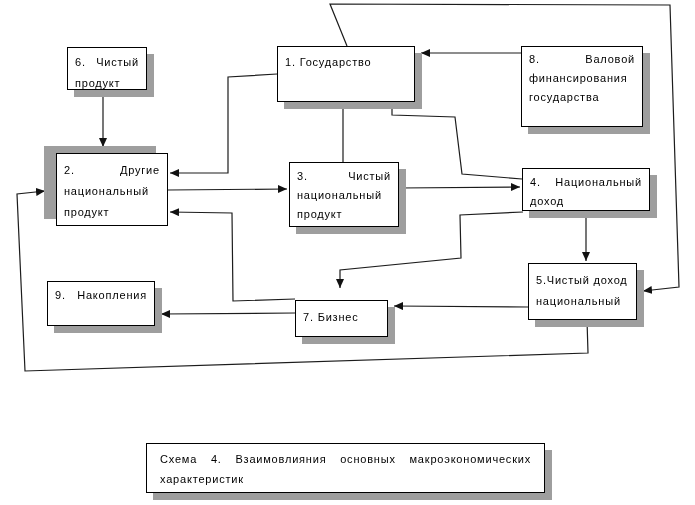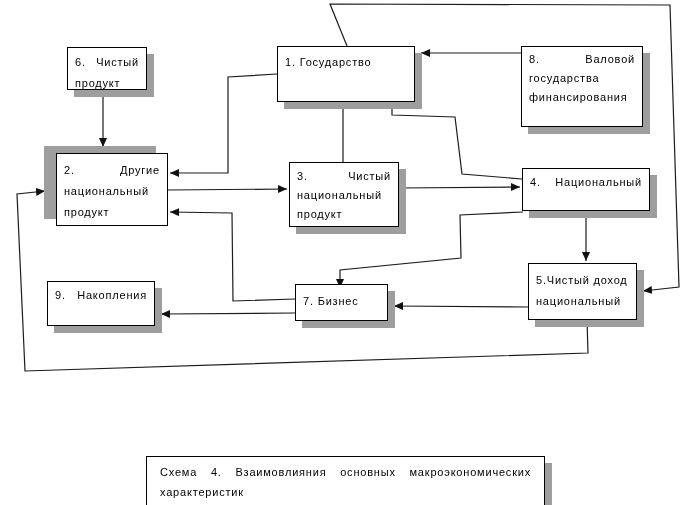--- a/index.html
+++ b/index.html
@@ -12,25 +12,25 @@
        padding:4px 7px;font-size:11px;letter-spacing:0.8px;line-height:19px;}
   .ln{white-space:nowrap;}
   .ln.spread{display:flex;justify-content:space-between;}
   #b1{left:277px;top:46px;width:138px;height:56px;padding-top:6px;}
   #b2{left:56px;top:153px;width:112px;height:73px;line-height:21px;padding-top:6px;
       box-shadow:-12px -7px 0 #9e9e9e;}
   #b3{left:289px;top:162px;width:110px;height:65px;}
   #b4{left:522px;top:168px;width:128px;height:43px;}
   #b5{left:528px;top:263px;width:109px;height:57px;line-height:21px;padding-top:6px;}
   #b6{left:67px;top:47px;width:80px;height:43px;line-height:21px;}
-  #b7{left:295px;top:284px;width:93px;height:37px;padding-top:7px;}
+  #b7{left:295px;top:300px;width:93px;height:37px;padding-top:7px;}
   #b8{left:521px;top:46px;width:122px;height:81px;padding-top:3px;}
   #b9{left:47px;top:281px;width:108px;height:45px;}
   #caption{left:146px;top:443px;width:399px;height:50px;padding:5px 13px;
-           line-height:20px;text-align:justify;margin-top:13px;}
+           line-height:20px;text-align:justify;}
 </style>
 </head>
 <body>
 
 <div id="stage">
 
   <svg id="wires" width="695" height="505" viewBox="0 0 695 505">
     <defs>
       <marker id="ah" markerUnits="userSpaceOnUse" markerWidth="10" markerHeight="9" refX="9" refY="4" orient="auto">
         <path d="M0,0 L9,4 L0,8 Z" fill="#111"></path>
@@ -72,20 +72,21 @@
     </div>
     <div class="ln">национальный</div>
     <div class="ln">продукт</div>
   </div>
 
   <div class="box" id="b4">
     <div class="ln spread">
       <span>4.</span>
       <span>Национальный</span>
     </div>
+    <div class="ln">доход</div>
   </div>
 
   <div class="box" id="b5">
     <div class="ln">5.Чистый доход</div>
     <div class="ln">национальный</div>
   </div>
 
   <div class="box" id="b6">
     <div class="ln spread">
       <span>6.</span>
@@ -96,22 +97,22 @@
 
   <div class="box" id="b7">
     <div class="ln">7. Бизнес</div>
   </div>
 
   <div class="box" id="b8">
     <div class="ln spread">
       <span>8.</span>
       <span>Валовой</span>
     </div>
+    <div class="ln">финансирования</div>
     <div class="ln">государства</div>
-    <div class="ln">финансирования</div>
   </div>
 
   <div class="box" id="b9">
     <div class="ln spread">
       <span>9.</span>
       <span>Накопления</span>
     </div>
   </div>
 
   <div class="box" id="caption">

